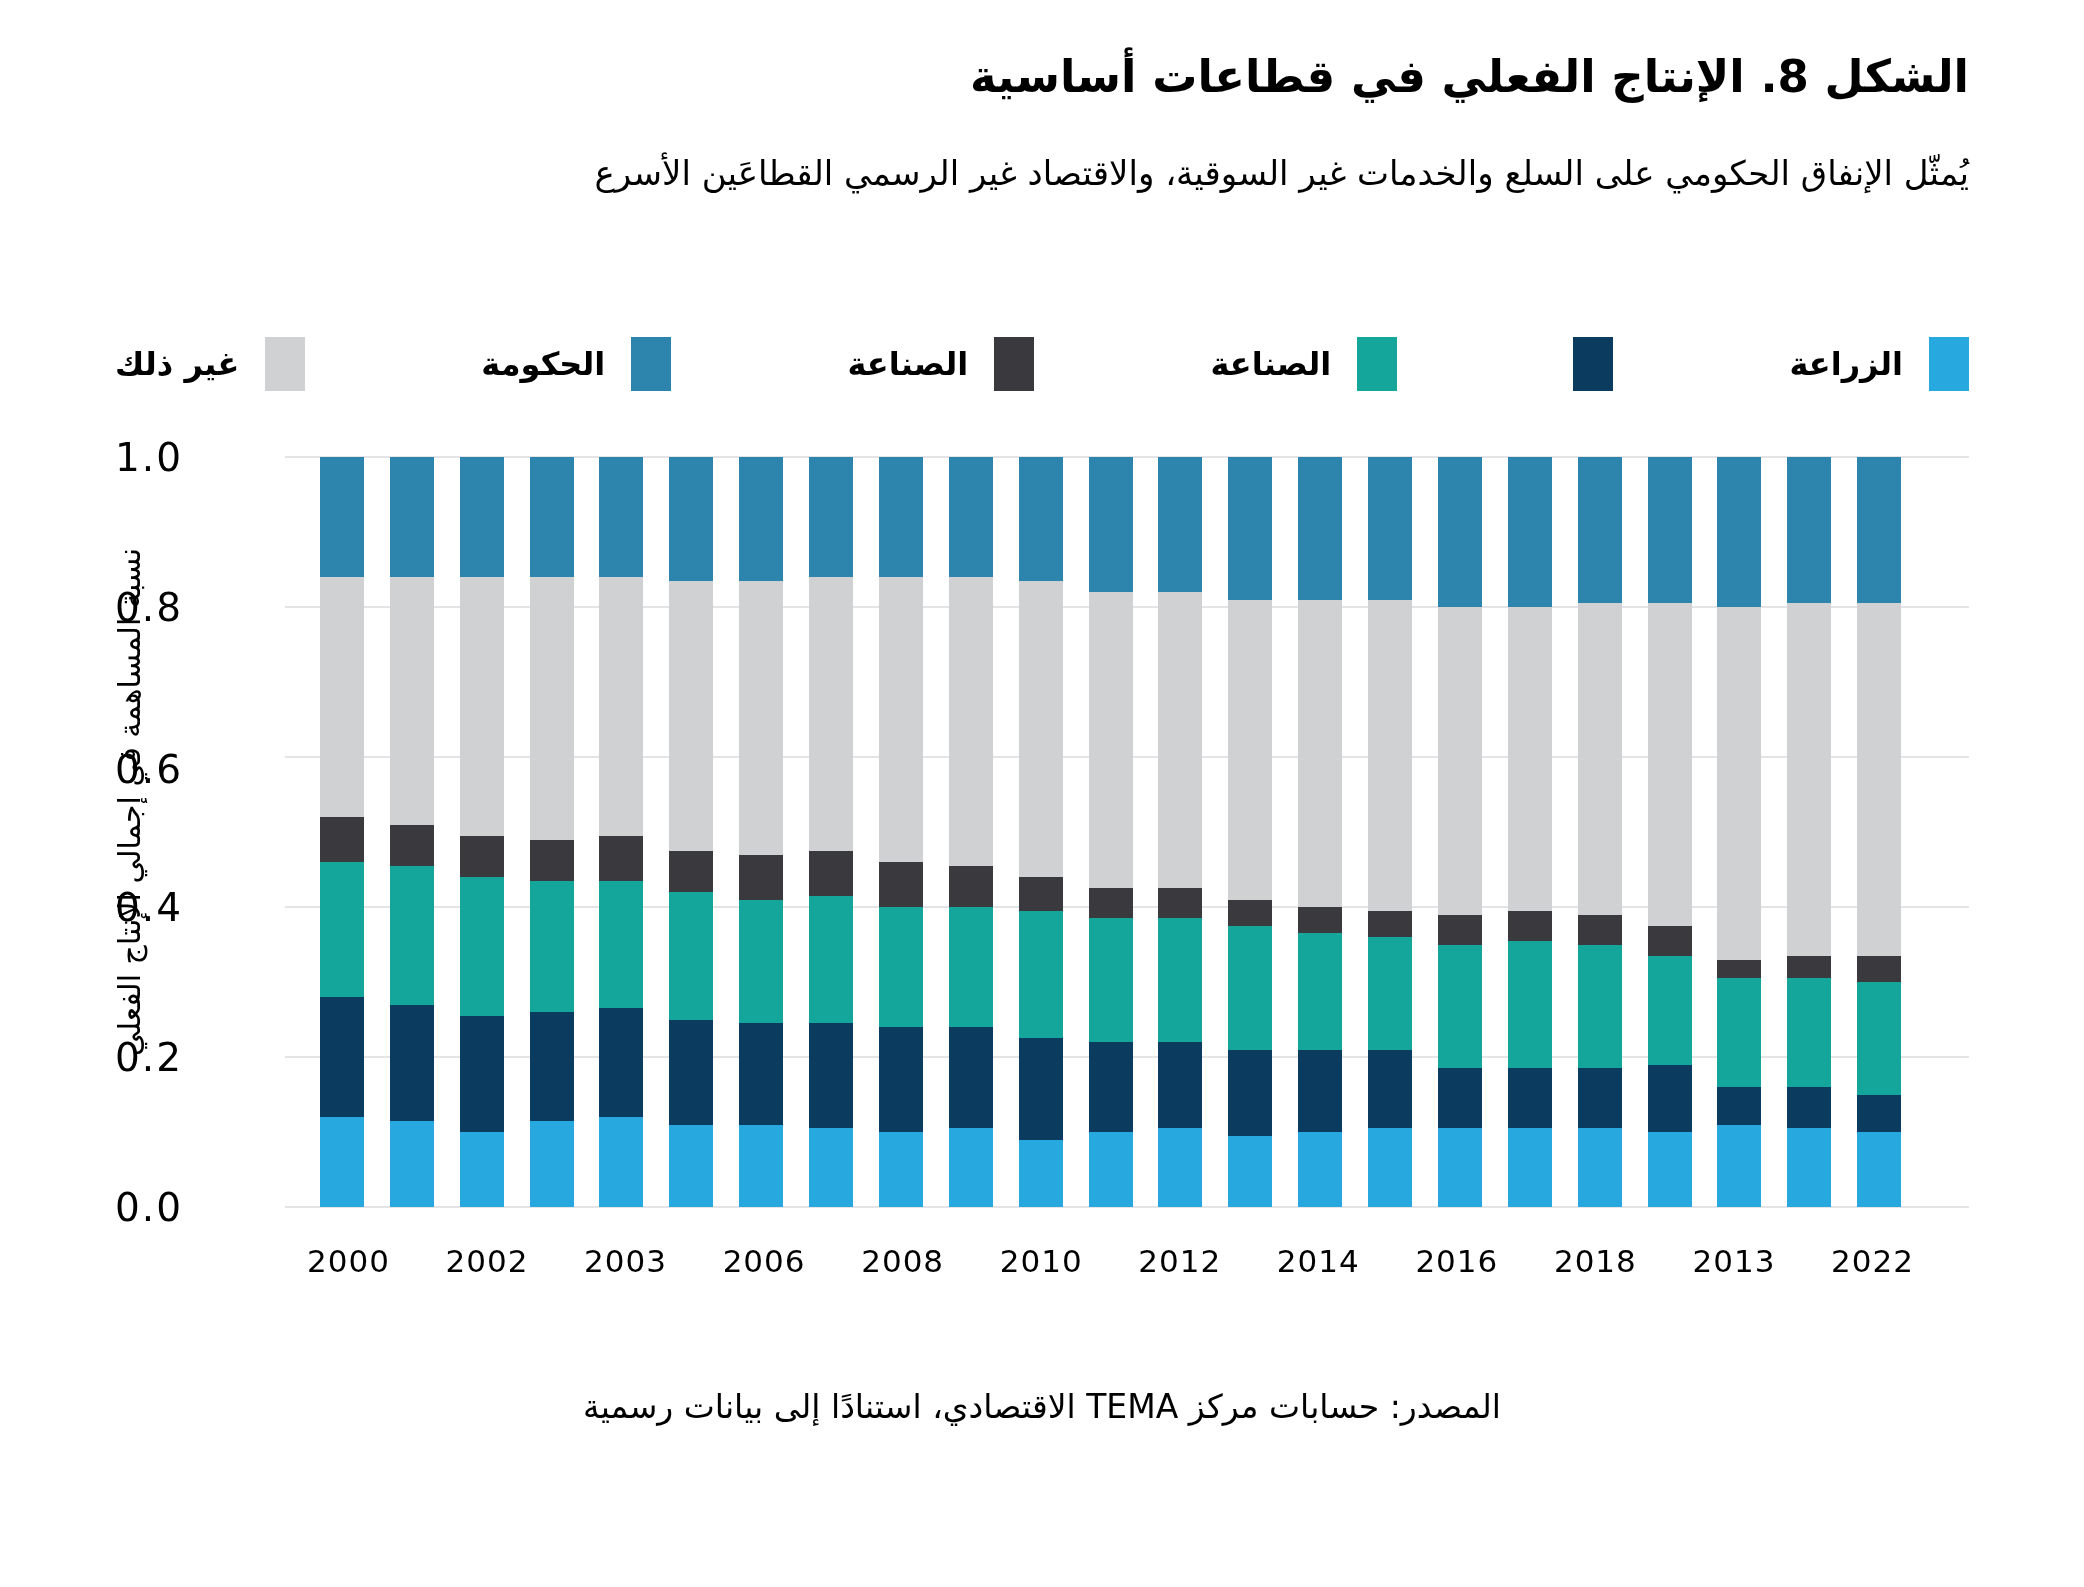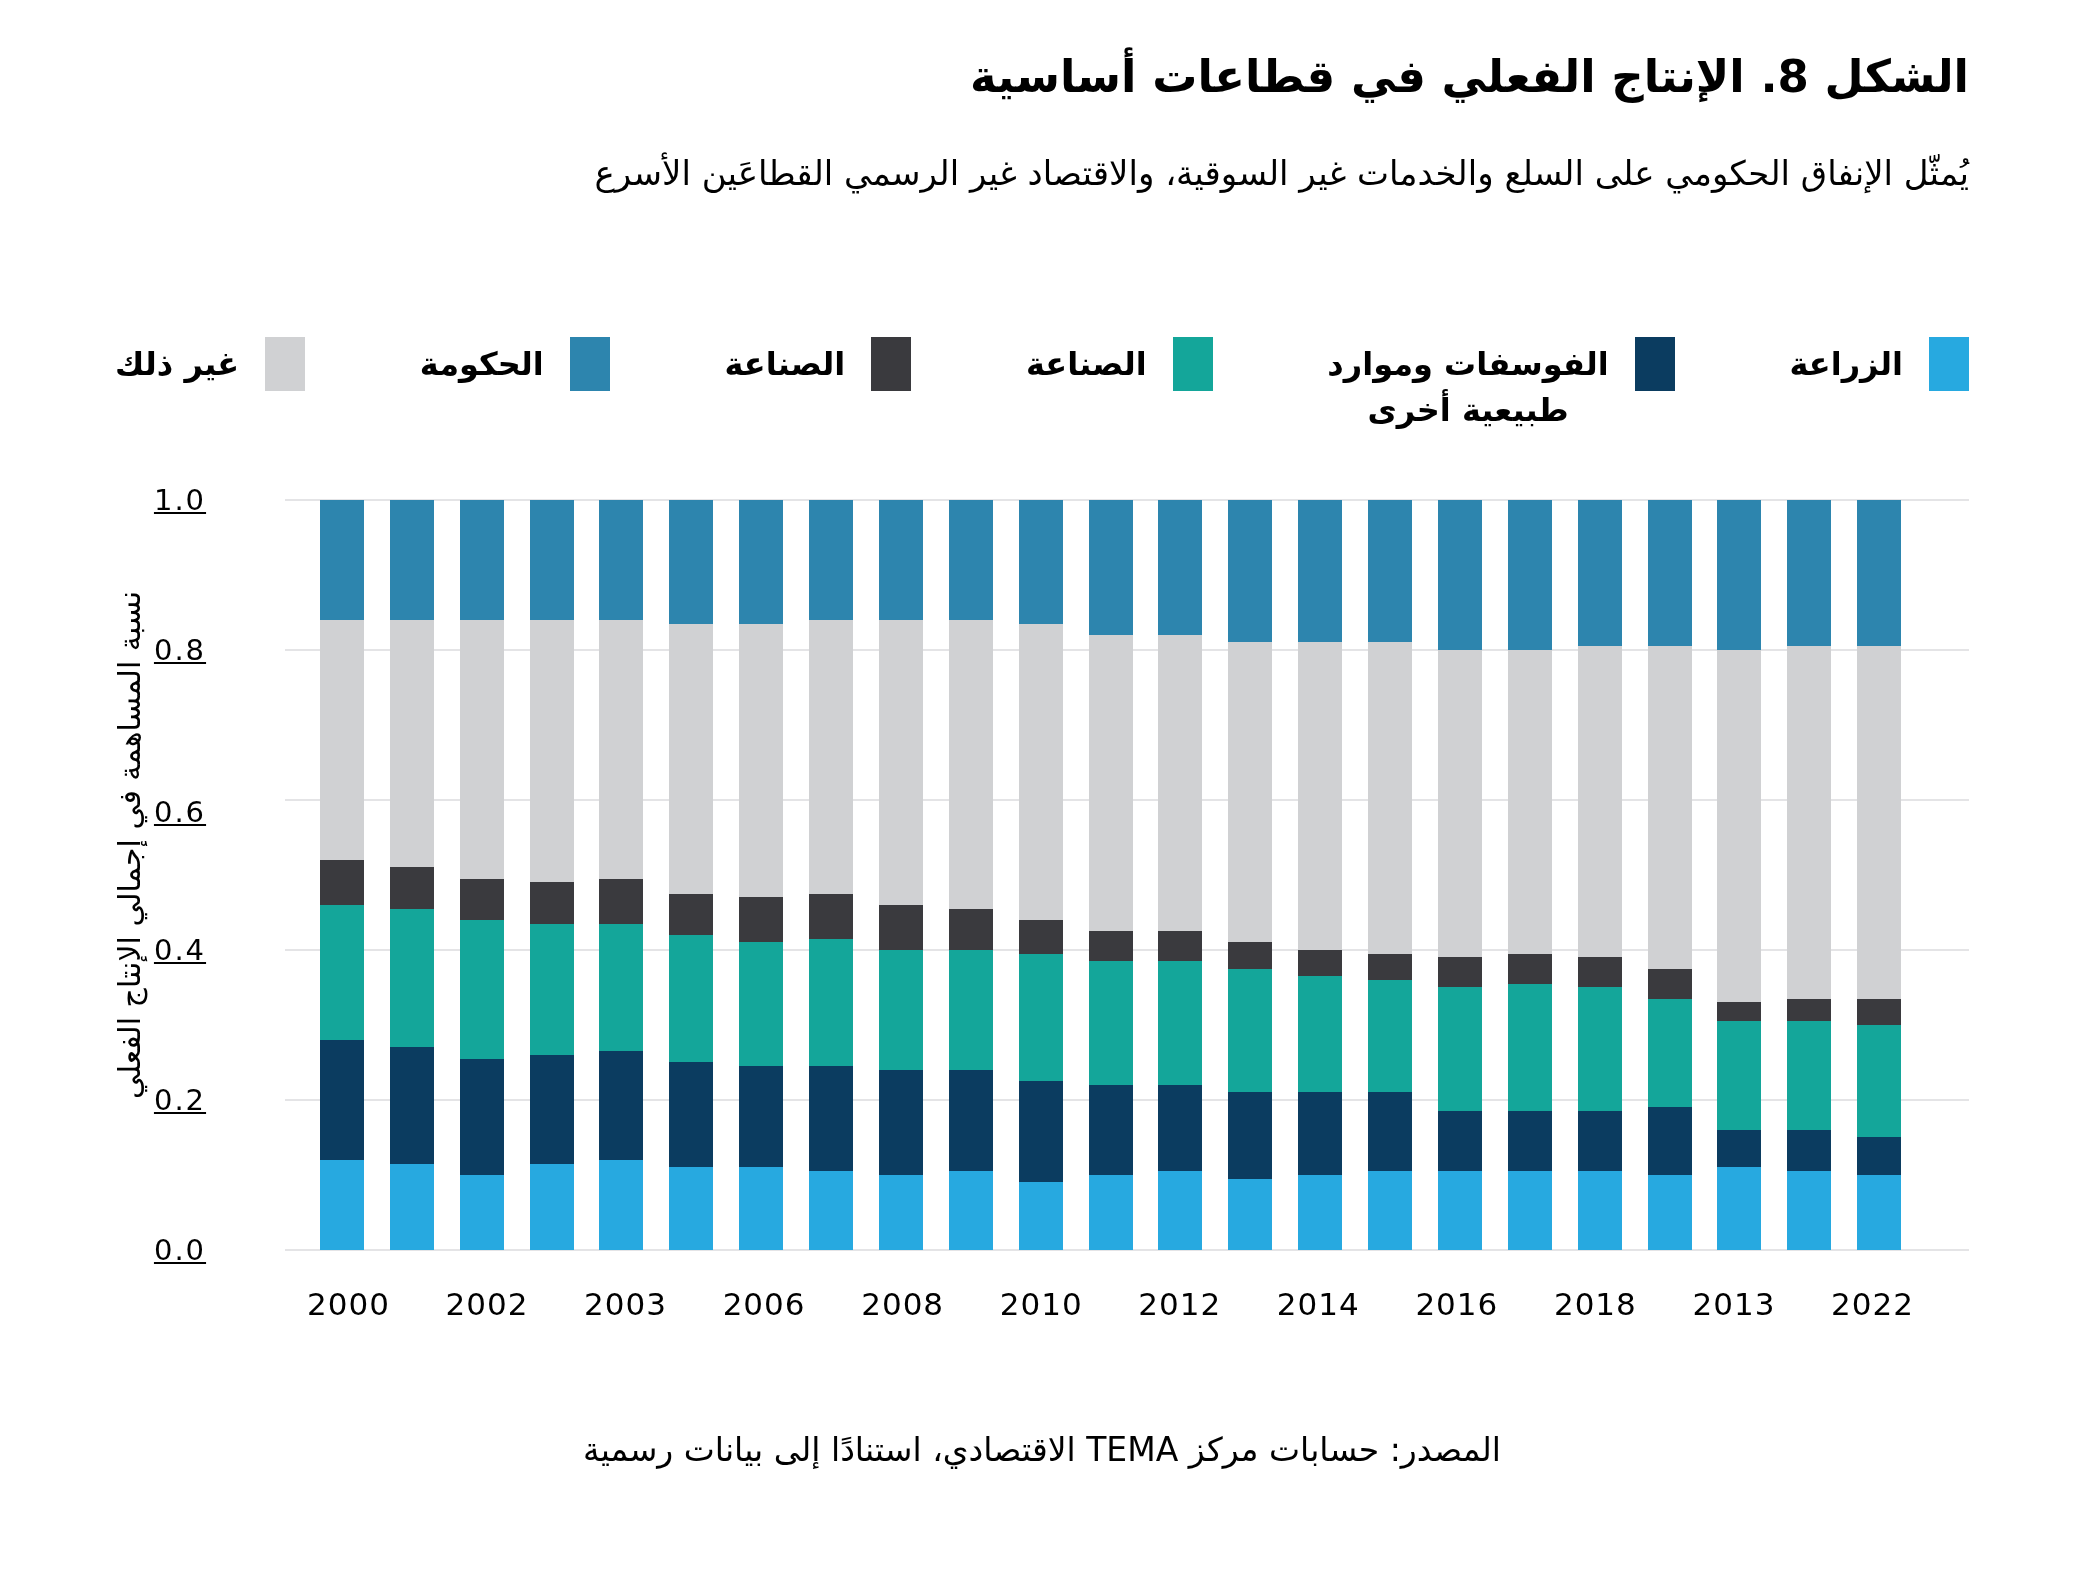--- a/index.html
+++ b/index.html
@@ -33,22 +33,22 @@
     position:absolute;left:0;right:0;top:0;bottom:0;
     display:flex;align-items:flex-end;padding:0 55px 0 22px;
   }
   .bar-col{flex:1;height:100%;display:flex;align-items:flex-end;justify-content:center;}
   .bar-stack{
     width:44px;height:100%;display:flex;
     flex-direction:column-reverse;justify-content:flex-start;
   }
   .bar-seg{width:100%;}
   .ytick{
-    position:absolute;left:-170px;width:130px;text-align:center;
-    font-size:29px;letter-spacing:2px;transform:translateY(-50%);text-decoration:underline;
+    position:absolute;left:-170px;width:130px;text-align:left;
+    font-size:39px;letter-spacing:2px;transform:translateY(-50%);
   }
   .ytitle{
     position:absolute;left:14px;top:345px;
     transform:translate(-50%,-50%) rotate(-90deg);
     font-size:30px;white-space:nowrap;direction:rtl;
   }
   .xlabels{
     position:absolute;left:170px;right:0;top:750px;margin-top:36px;
     display:flex;padding:0 55px 0 22px;
   }
@@ -71,24 +71,20 @@
 
     <div class="legend" id="legend">
         <div class="legend-item">
           <div class="legend-swatch" style="background: rgb(39, 169, 224);"></div>
           <div class="legend-label">
             <div>الزراعة</div>
           </div>
         </div>
         <div class="legend-item">
           <div class="legend-swatch" style="background: rgb(11, 60, 96);"></div>
-          <div class="legend-label">
-            <div>الفوسفات وموارد</div>
-            <div>طبيعية أخرى</div>
-          </div>
         </div>
         <div class="legend-item">
           <div class="legend-swatch" style="background: rgb(20, 166, 154);"></div>
           <div class="legend-label">
             <div>الصناعة</div>
           </div>
         </div>
         <div class="legend-item">
           <div class="legend-swatch" style="background: rgb(58, 58, 62);"></div>
           <div class="legend-label">

